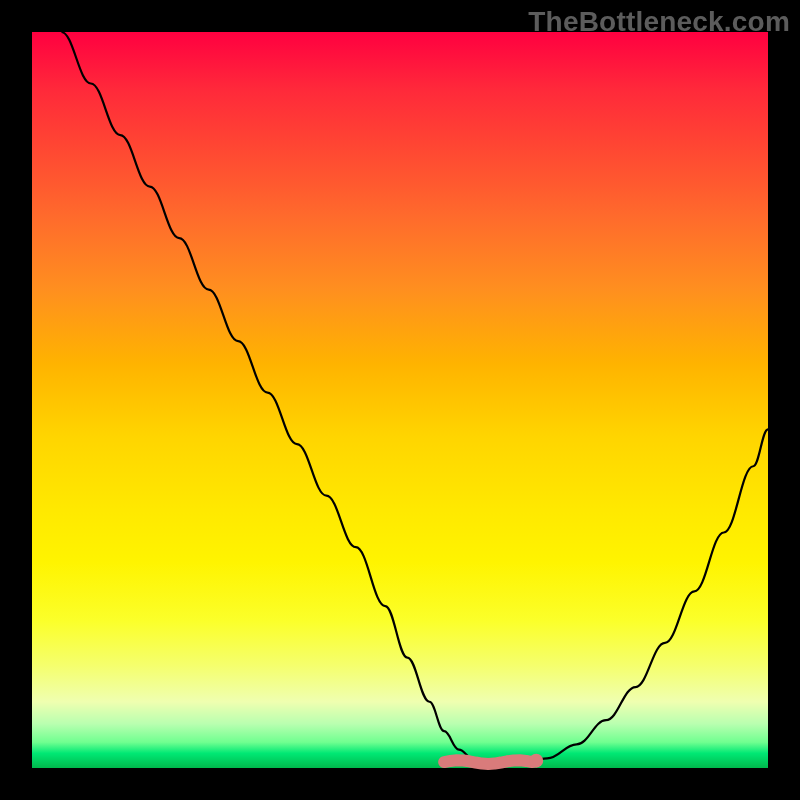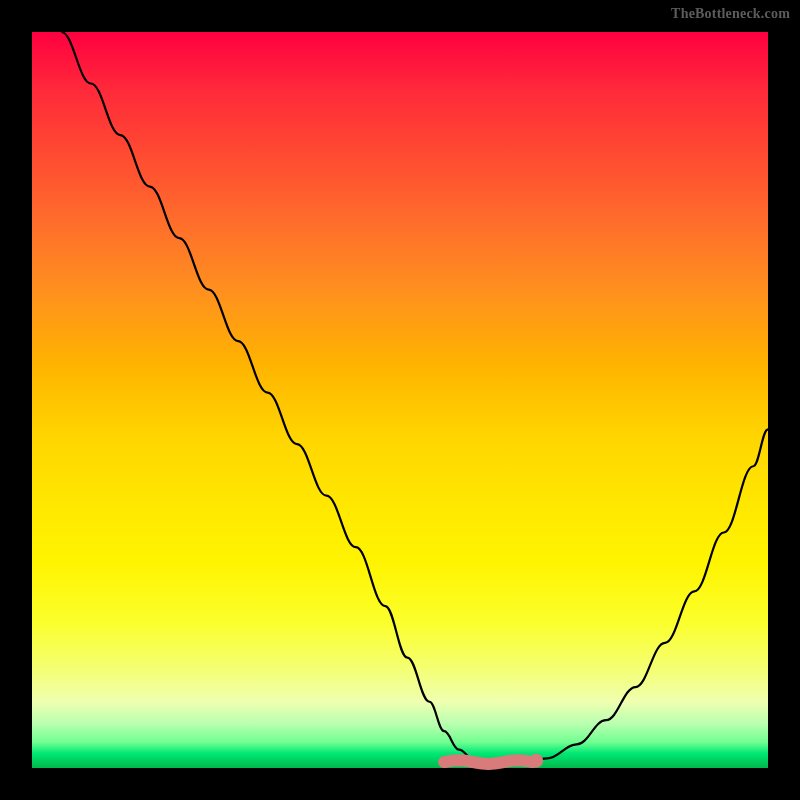--- a/index.html
+++ b/index.html
@@ -33,22 +33,22 @@
       #70ff90 96.5%,
       #00e874 98%,
       #00d060 99%,
       #00b84c 100%
     );
   }
   .watermark {
     position: absolute;
     top: 6px;
     right: 10px;
-    font-family: Liberation Serif, serif;
-    font-size: 14px;
+    font-family: Liberation Sans, sans-serif;
+    font-size: 28px;
     font-weight: 600;
     color: #5c5c5c;
     letter-spacing: 0.2px;
   }
   svg.curve {
     position: absolute;
     left: 0; top: 0;
     width: 800px; height: 800px;
     pointer-events: none;
   }

